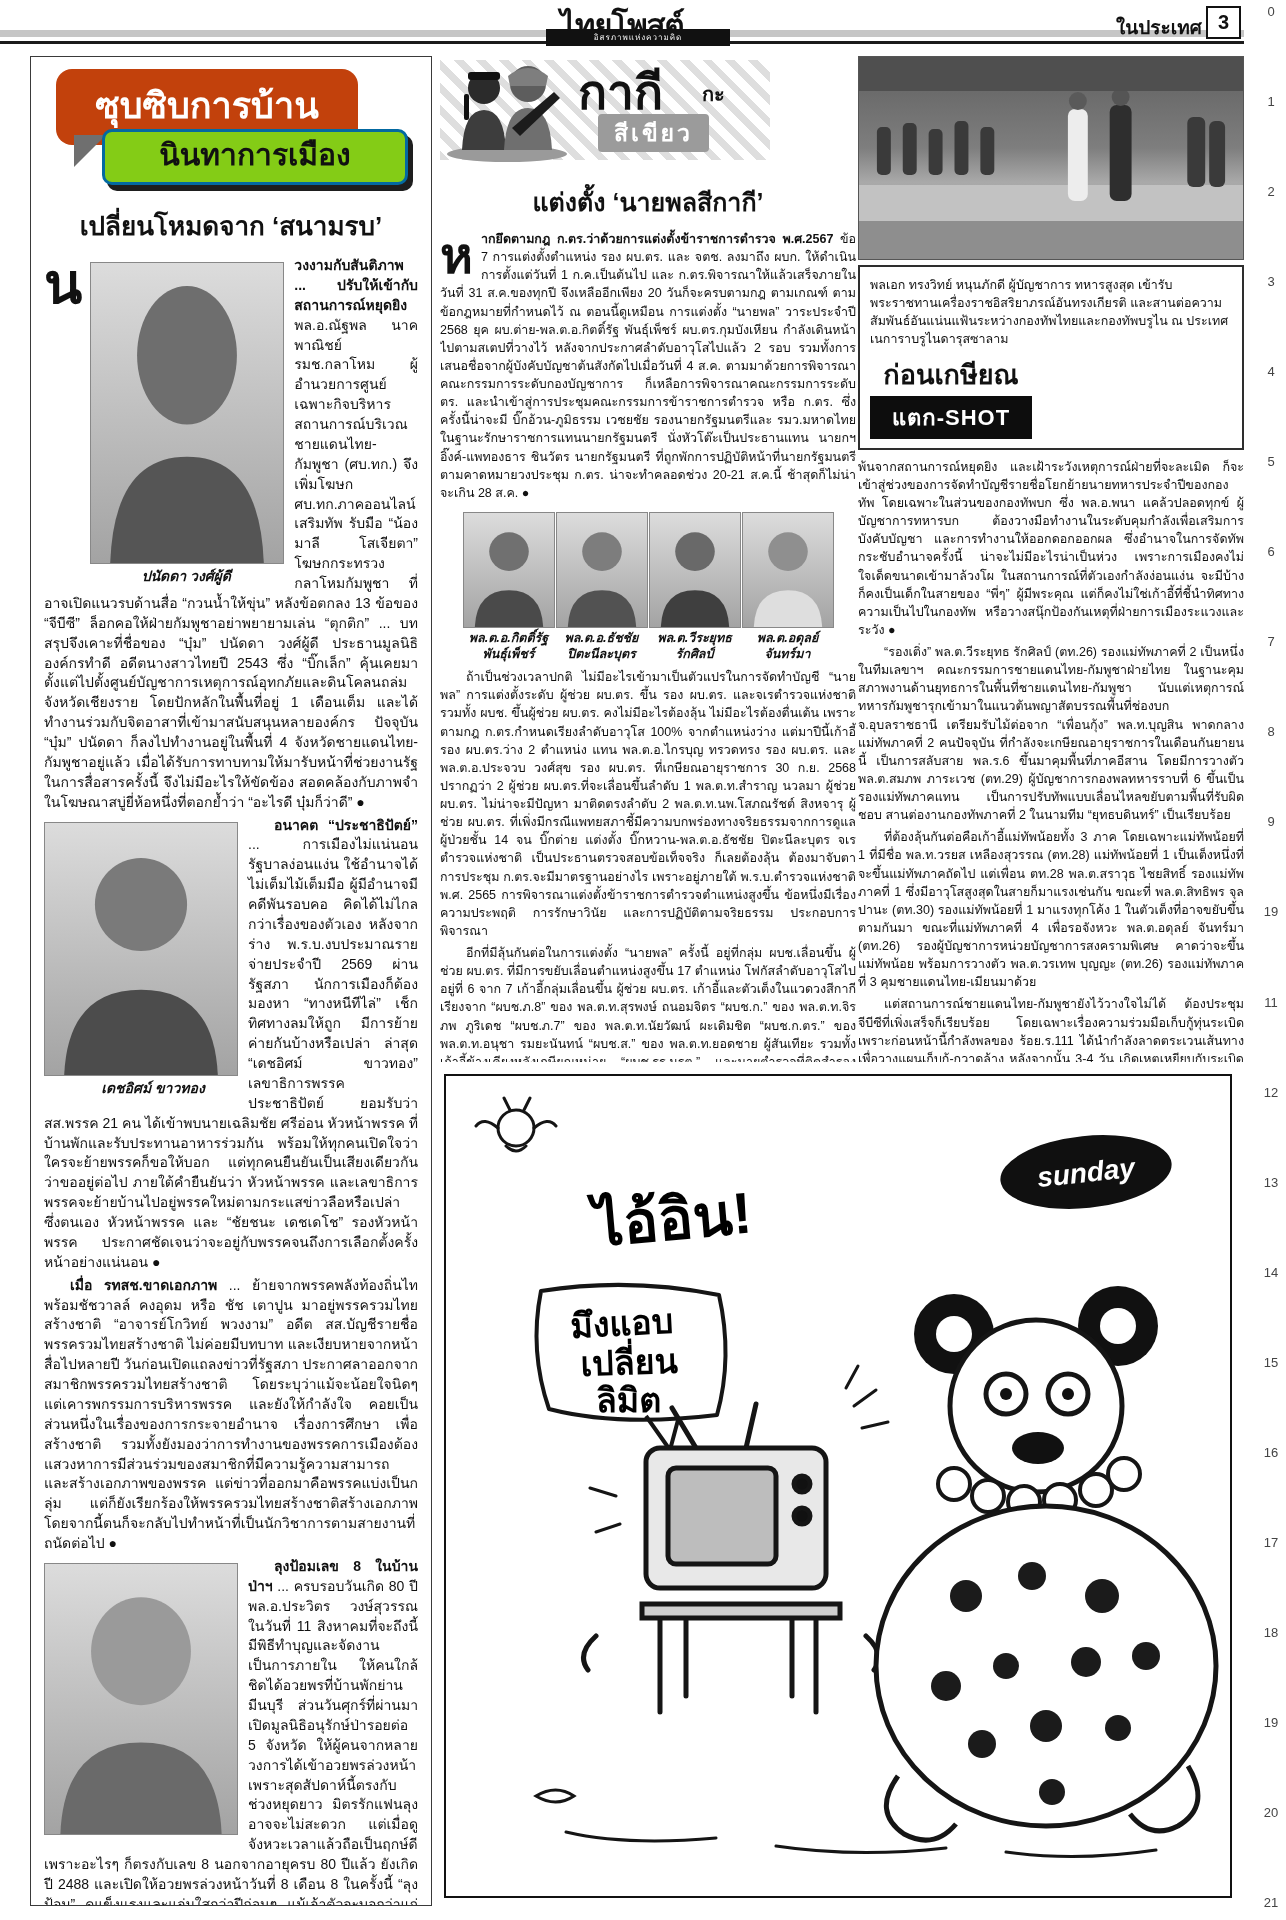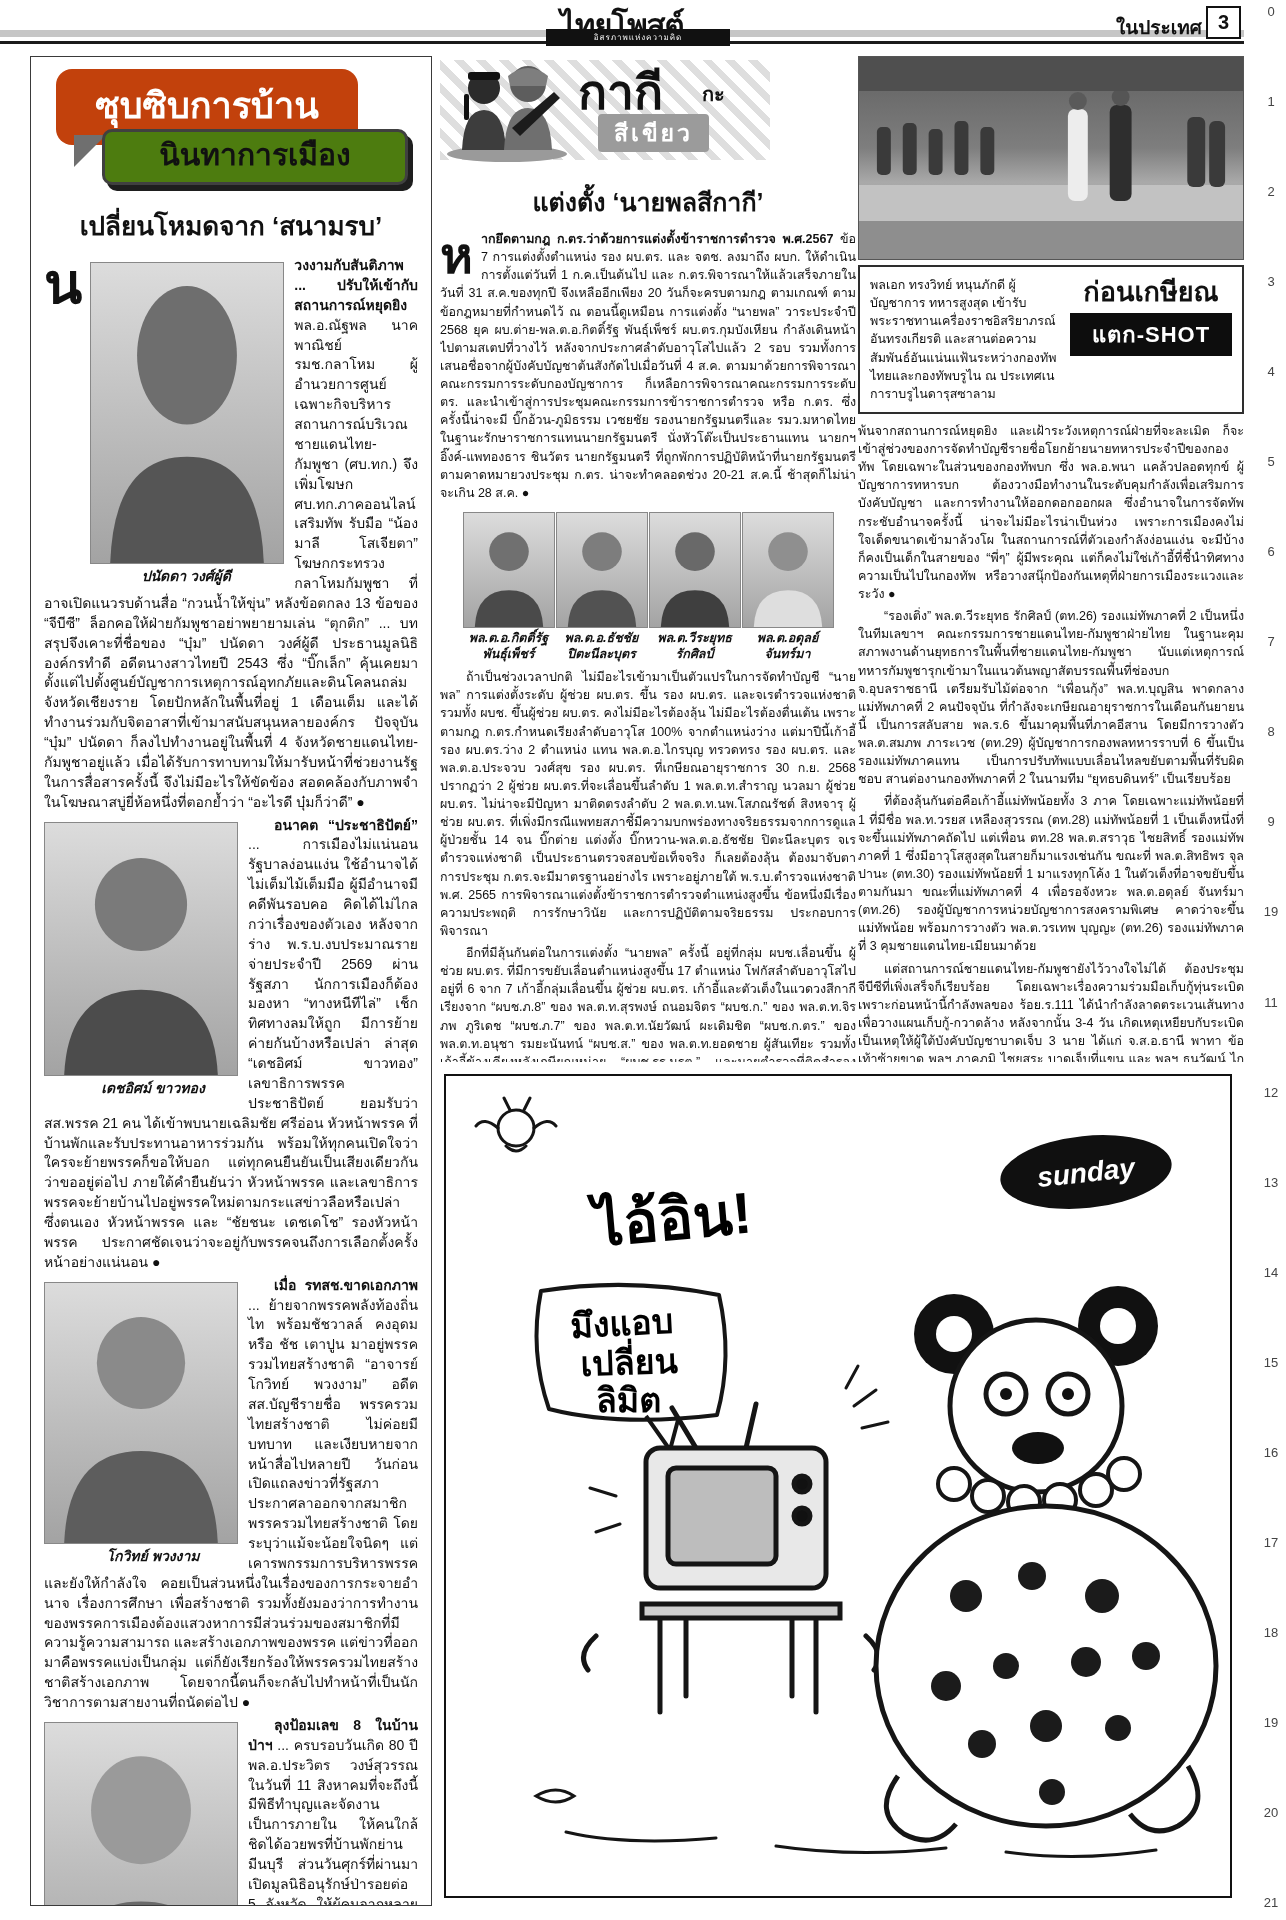--- a/index.html
+++ b/index.html
@@ -32,22 +32,22 @@
   figcaption{font-size:14px;font-weight:700;font-style:italic;text-align:center;padding-top:3px;}
   
   .col-gossip{position:absolute;left:30px;top:56px;width:402px;height:1850px;
       border:1.5px solid #3a3a3a;padding:10px 13px;box-sizing:border-box;overflow:hidden;}
   .gossip-logo{position:relative;height:122px;margin-bottom:4px;}
   .bub1{position:absolute;left:12px;top:2px;width:302px;height:76px;background:#c2410c;
       border-radius:16px;color:#fff;font-size:36px;font-weight:700;text-align:center;
       line-height:74px;}
   .bub1:after{content:"";position:absolute;left:18px;bottom:-22px;border:16px solid transparent;
       border-top-color:#6f6f6f;border-left-color:#6f6f6f;}
-  .bub2{position:absolute;left:58px;top:62px;width:300px;height:50px;background:#4d7c0f;
-      border:3px solid #404040;border-radius:10px;font-size:30px;font-weight:800;text-align:center;
+  .bub2{position:absolute;left:58px;top:62px;width:300px;height:50px;background:#84cc16;
+      border:3px solid #0369a1;border-radius:10px;font-size:30px;font-weight:800;text-align:center;
       line-height:46px;box-shadow:5px 6px 0 #1e1e1e;}
   .g-headline{text-align:center;font-size:26px;font-weight:800;margin:16px 0 10px;}
   
   .col-khaki{position:absolute;left:440px;top:56px;width:416px;height:1006px;overflow:hidden;}
   .khaki-logo{position:relative;height:116px;}
   .hatch{position:absolute;left:0;top:4px;width:330px;height:100px;
       background:repeating-linear-gradient(45deg,#dedede 0 7px,transparent 7px 16px);}
   .k-main{position:absolute;left:138px;top:-2px;font-size:48px;font-weight:800;}
   .k-mid{position:absolute;left:262px;top:10px;font-size:20px;font-weight:800;margin-top:12px;}
   .k-sub{position:absolute;left:158px;top:58px;background:#9b9b9b;color:#fff;font-weight:800;
@@ -56,21 +56,21 @@
   .k-para{font-size:12.5px;line-height:1.45;text-align:justify;margin:0 0 4px 0;}
   .officers{display:flex;gap:1px;justify-content:center;margin:10px 0 6px;}
   .off .ph{width:90px;height:114px;}
   .off figcaption{font-size:12.5px;line-height:1.25;}
   
   .col-shot{position:absolute;left:858px;top:56px;width:386px;height:1006px;overflow:hidden;}
   .scene{height:202px;border:1px solid #555;position:relative;overflow:hidden;
       background:linear-gradient(180deg,#5f5f5f 0%,#7e7e7e 45%,#a9a9a9 62%,#8f8f8f 100%);}
   .scene svg{position:absolute;inset:0;width:100%;height:100%;}
   .capbox{border:2px solid #2e2e2e;margin-top:5px;padding:9px 10px;display:flex;gap:10px;
-      align-items:flex-start;}
+      align-items:flex-start;flex-direction:column;}
   .cap-text{flex:1;font-size:12.5px;line-height:1.45;text-align:left;}
   .cap-right{width:162px;text-align:center;padding-top:2px;}
   .k1{font-size:27px;font-weight:800;line-height:1.05;}
   .k2{background:#0d0d0d;color:#fff;font-weight:800;font-size:22px;padding:4px 16px;
       margin-top:7px;letter-spacing:1px;}
   .s-para{font-size:12.5px;line-height:1.45;text-align:justify;margin:0 0 4px 0;}
   .s-top{margin-top:8px;}
   
   .cartoon{position:absolute;left:444px;top:1074px;width:788px;height:824px;
       border:2px solid #111;box-sizing:border-box;background:#fff;}
@@ -140,29 +140,20 @@
           <circle cx="50" cy="42" r="24" fill="#7a7a7a"></circle>
           <path d="M10 130 Q12 86 50 86 Q88 86 90 130 Z" fill="#4c4c4c"></path>
         </svg>
       </div>
       <figcaption>เดชอิศม์ ขาวทอง</figcaption>
     </figure>
     <span class="lead">อนาคต “ประชาธิปัตย์”</span><span> ... การเมืองไม่แน่นอน รัฐบาลง่อนแง่น ใช้อำนาจได้ไม่เต็มไม้เต็มมือ ผู้มีอำนาจมีคดีพันรอบคอ คิดได้ไม่ไกลกว่าเรื่องของตัวเอง หลังจากร่าง พ.ร.บ.งบประมาณรายจ่ายประจำปี 2569 ผ่านรัฐสภา นักการเมืองก็ต้องมองหา “ทางหนีทีไล่” เช็กทิศทางลมให้ถูก มีการย้ายค่ายกันบ้างหรือเปล่า ล่าสุด “เดชอิศม์ ขาวทอง” เลขาธิการพรรคประชาธิปัตย์ ยอมรับว่า สส.พรรค 21 คน ได้เข้าพบนายเฉลิมชัย ศรีอ่อน หัวหน้าพรรค ที่บ้านพักและรับประทานอาหารร่วมกัน พร้อมให้ทุกคนเปิดใจว่าใครจะย้ายพรรคก็ขอให้บอก แต่ทุกคนยืนยันเป็นเสียงเดียวกันว่าขออยู่ต่อไป ภายใต้คำยืนยันว่า หัวหน้าพรรค และเลขาธิการพรรคจะย้ายบ้านไปอยู่พรรคใหม่ตามกระแสข่าวลือหรือเปล่า ซึ่งตนเอง หัวหน้าพรรค และ “ชัยชนะ เดชเดโช” รองหัวหน้าพรรค ประกาศชัดเจนว่าจะอยู่กับพรรคจนถึงการเลือกตั้งครั้งหน้าอย่างแน่นอน ●</span>
   </div>
 
   <div class="para ind">
-    <figure class="fl">
-      <div class="ph" style="height:260px">
-        <svg viewBox="0 0 100 130" preserveAspectRatio="none">
-          <circle cx="50" cy="40" r="23" fill="#8a8a8a"></circle>
-          <path d="M10 130 Q12 84 50 84 Q88 84 90 130 Z" fill="#5d5d5d"></path>
-        </svg>
-      </div>
-      <figcaption>โกวิทย์ พวงงาม</figcaption>
-    </figure>
     <span class="lead">เมื่อ รทสช.ขาดเอกภาพ</span><span> ... ย้ายจากพรรคพลังท้องถิ่นไท พร้อมชัชวาลล์ คงอุดม หรือ ชัช เตาปูน มาอยู่พรรครวมไทยสร้างชาติ “อาจารย์โกวิทย์ พวงงาม” อดีต สส.บัญชีรายชื่อ พรรครวมไทยสร้างชาติ ไม่ค่อยมีบทบาท และเงียบหายจากหน้าสื่อไปหลายปี วันก่อนเปิดแถลงข่าวที่รัฐสภา ประกาศลาออกจากสมาชิกพรรครวมไทยสร้างชาติ โดยระบุว่าแม้จะน้อยใจนิดๆ แต่เคารพกรรมการบริหารพรรค และยังให้กำลังใจ คอยเป็นส่วนหนึ่งในเรื่องของการกระจายอำนาจ เรื่องการศึกษา เพื่อสร้างชาติ รวมทั้งยังมองว่าการทำงานของพรรคการเมืองต้องแสวงหาการมีส่วนร่วมของสมาชิกที่มีความรู้ความสามารถ และสร้างเอกภาพของพรรค แต่ข่าวที่ออกมาคือพรรคแบ่งเป็นกลุ่ม แต่ก็ยังเรียกร้องให้พรรครวมไทยสร้างชาติสร้างเอกภาพ โดยจากนี้ตนก็จะกลับไปทำหน้าที่เป็นนักวิชาการตามสายงานที่ถนัดต่อไป ●</span>
   </div>
 
   <div class="para ind">
     <figure class="fl">
       <div class="ph" style="height:270px">
         <svg viewBox="0 0 100 130" preserveAspectRatio="none">
           <circle cx="50" cy="42" r="26" fill="#9a9a9a"></circle>
           <path d="M8 130 Q10 86 50 86 Q90 86 92 130 Z" fill="#6a6a6a"></path>
         </svg>

